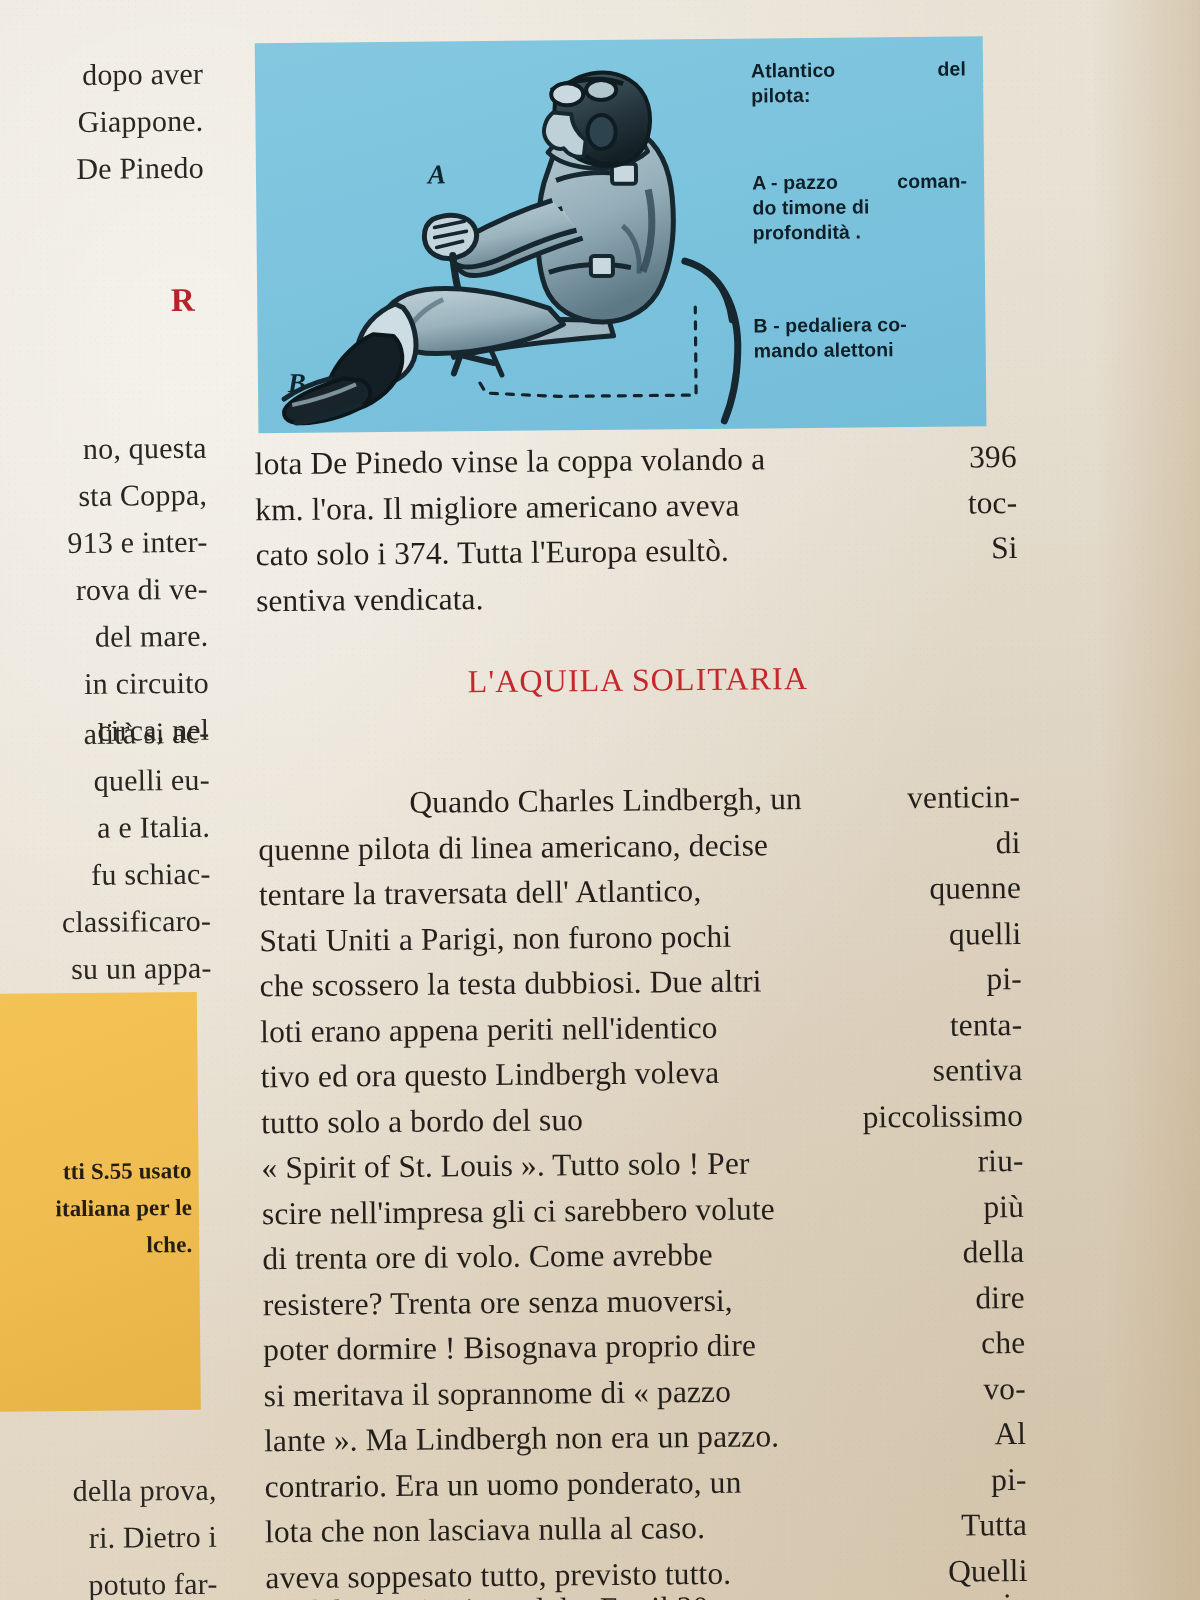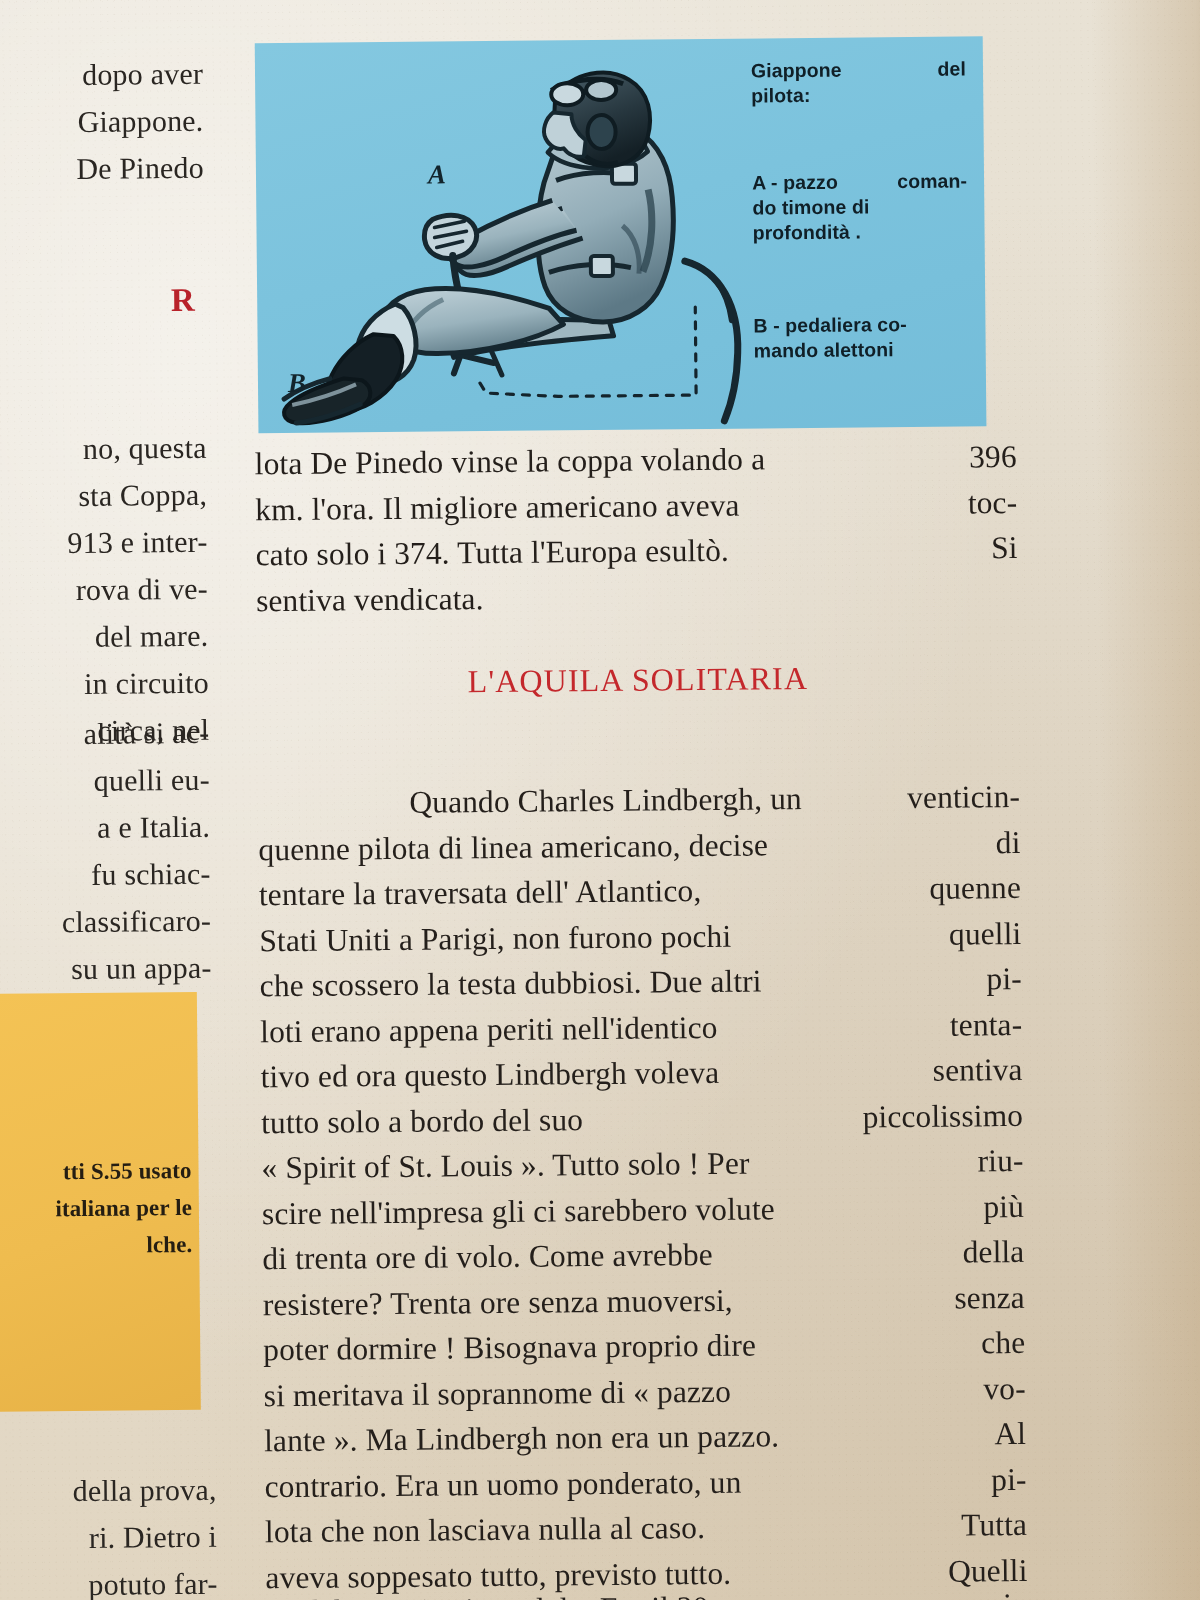--- a/index.html
+++ b/index.html
@@ -351,21 +351,21 @@
 
         <path d="M26 356 C40 346 56 340 72 336" fill="none" stroke="#16272f" stroke-width="5" stroke-linecap="round"></path>
         <path d="M38 380 C58 378 84 370 102 362" fill="none" stroke="#16272f" stroke-width="5" stroke-linecap="round"></path>
       </svg>
 
       <div class="illus-letter" id="letter-a">A</div>
       <div class="illus-letter" id="letter-b">B</div>
 
       <div class="illus-caption" id="cap-title">
         <div class="cap-spread">
-          <span>Giappone</span>
+          <span>Atlantico</span>
           <span>del</span>
         </div>
         <div>pilota:</div>
       </div>
 
       <div class="illus-caption" id="cap-a">
         <div class="cap-spread">
           <span>A - pazzo</span>
           <span>coman-</span>
         </div>
@@ -437,21 +437,21 @@
       <div class="ln">
         <span>scire nell'impresa gli ci sarebbero volute</span>
         <span>più</span>
       </div>
       <div class="ln">
         <span>di trenta ore di volo. Come avrebbe</span>
         <span>della</span>
       </div>
       <div class="ln">
         <span>resistere? Trenta ore senza muoversi,</span>
-        <span>senza</span>
+        <span>dire</span>
       </div>
       <div class="ln">
         <span>poter dormire ! Bisognava proprio dire</span>
         <span>che</span>
       </div>
       <div class="ln">
         <span>si  meritava  il  soprannome  di  « pazzo</span>
         <span>vo-</span>
       </div>
       <div class="ln">

